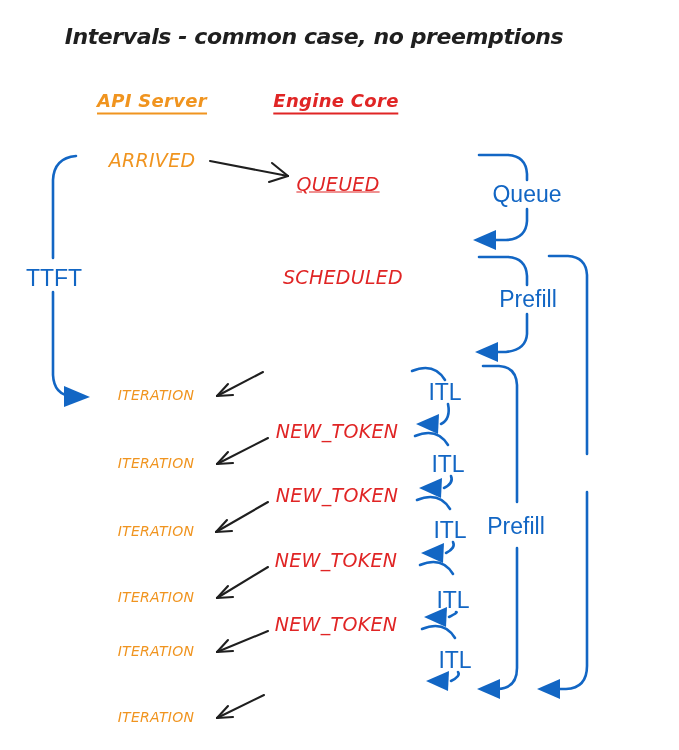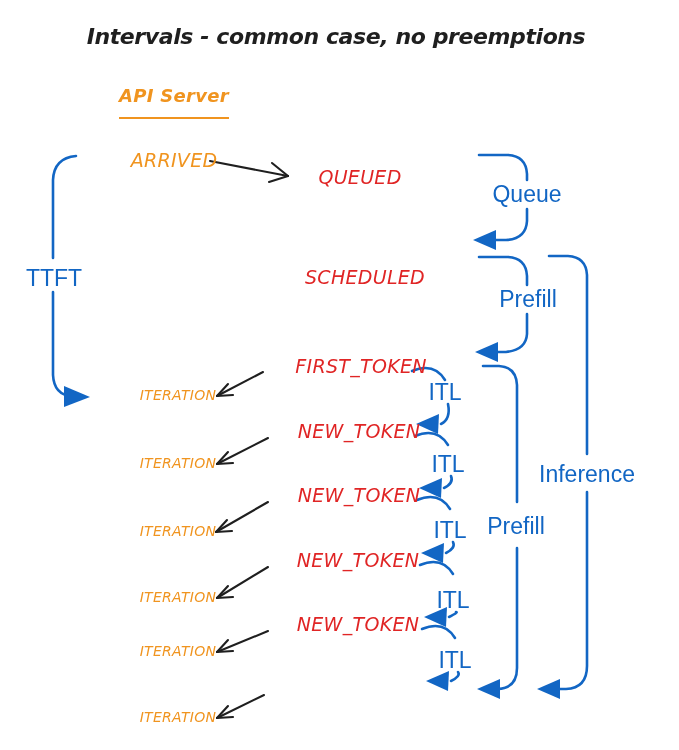--- a/index.html
+++ b/index.html
@@ -8,23 +8,23 @@
   html,body{margin:0;padding:0;background:var(--bg);}
   .canvas{
     position:relative; width:679px; height:750px; background:var(--bg);
     overflow:hidden; font-family:"DejaVu Sans", sans-serif;
   }
   .strokes{position:absolute; left:0; top:0;}
   .s-blue{stroke:var(--blue); stroke-width:2.6; fill:none; stroke-linecap:round; stroke-linejoin:round;}
   .f-blue{fill:var(--blue); stroke:none;}
   .s-ink{stroke:var(--ink); stroke-width:2.1; fill:none; stroke-linecap:round; stroke-linejoin:round;}
   .label{position:absolute; transform:translate(-50%,-50%); white-space:nowrap; line-height:1;}
-  .hand{font-style:italic; letter-spacing:0.3px;margin-left:22px;}
+  .hand{font-style:italic; letter-spacing:0.3px;}
   .title{font-size:22px; font-weight:bold; color:var(--ink); letter-spacing:-0.4px;}
-  .col-head{font-size:18px; font-weight:bold; padding-bottom:12px; border-bottom:2px solid currentColor;}
+  .col-head{font-size:18px; font-weight:bold; padding-bottom:3px; border-bottom:2px solid currentColor;}
   .ev{font-size:19px;}
   .ev-api{color:var(--orange);}
   .ev-eng{color:var(--red);}
   .iter{font-size:14px; color:var(--orange);}
   .ivl{font-family:"Liberation Sans", sans-serif; color:var(--blue); font-size:23px;}
 </style>
 </head>
 <body>
 
 <div class="canvas">
@@ -121,42 +121,41 @@
     <g>
       <path class="s-ink" d="M264,695 L217,718"></path>
       <path class="s-ink" d="M217,718 L228,706"></path>
       <path class="s-ink" d="M217,718 L233,717"></path>
     </g>
   </svg>
 
   <div class="label hand title" style="left:314px; top:37px;">Intervals - common case, no preemptions</div>
 
   <div class="label hand col-head ev-api" style="left:152px; top:103px;">API Server</div>
+  <div class="label hand col-head ev-eng" style="left:336px; top:103px;">Engine Core</div>
 
   <div class="label hand ev ev-api" style="left:152px; top:160px;">ARRIVED</div>
 
   <div class="label hand iter" style="left:156px; top:395px;">ITERATION</div>
   <div class="label hand iter" style="left:156px; top:463px;">ITERATION</div>
   <div class="label hand iter" style="left:156px; top:531px;">ITERATION</div>
   <div class="label hand iter" style="left:156px; top:597px;">ITERATION</div>
   <div class="label hand iter" style="left:156px; top:651px;">ITERATION</div>
   <div class="label hand iter" style="left:156px; top:717px;">ITERATION</div>
 
-  <div class="label hand ev ev-eng" style="left:338px; top:177px;">QUEUED</div>
+  <div class="label hand ev ev-eng" style="left:338px; top:184px;text-decoration:underline;">QUEUED</div>
   <div class="label hand ev ev-eng" style="left:343px; top:277px;">SCHEDULED</div>
-  <div class="label hand ev ev-eng" style="left:339px; top:366px;">FIRST_TOKEN</div>
   <div class="label hand ev ev-eng" style="left:337px; top:431px;">NEW_TOKEN</div>
   <div class="label hand ev ev-eng" style="left:337px; top:495px;">NEW_TOKEN</div>
   <div class="label hand ev ev-eng" style="left:336px; top:560px;">NEW_TOKEN</div>
   <div class="label hand ev ev-eng" style="left:336px; top:624px;">NEW_TOKEN</div>
 
   <div class="label ivl" style="left:54px; top:278px;">TTFT</div>
   <div class="label ivl" style="left:527px; top:194px;text-align:center;">Queue</div>
   <div class="label ivl" style="left:528px; top:299px;">Prefill</div>
   <div class="label ivl" style="left:445px; top:392px;">ITL</div>
   <div class="label ivl" style="left:448px; top:464px;">ITL</div>
   <div class="label ivl" style="left:450px; top:530px;">ITL</div>
   <div class="label ivl" style="left:453px; top:600px;">ITL</div>
   <div class="label ivl" style="left:455px; top:660px;">ITL</div>
   <div class="label ivl" style="left:516px; top:526px;">Prefill</div>
-  <div class="label ivl" style="left:587px; top:474px;">Inference</div>
 
 </div>
 
 </body></html>

